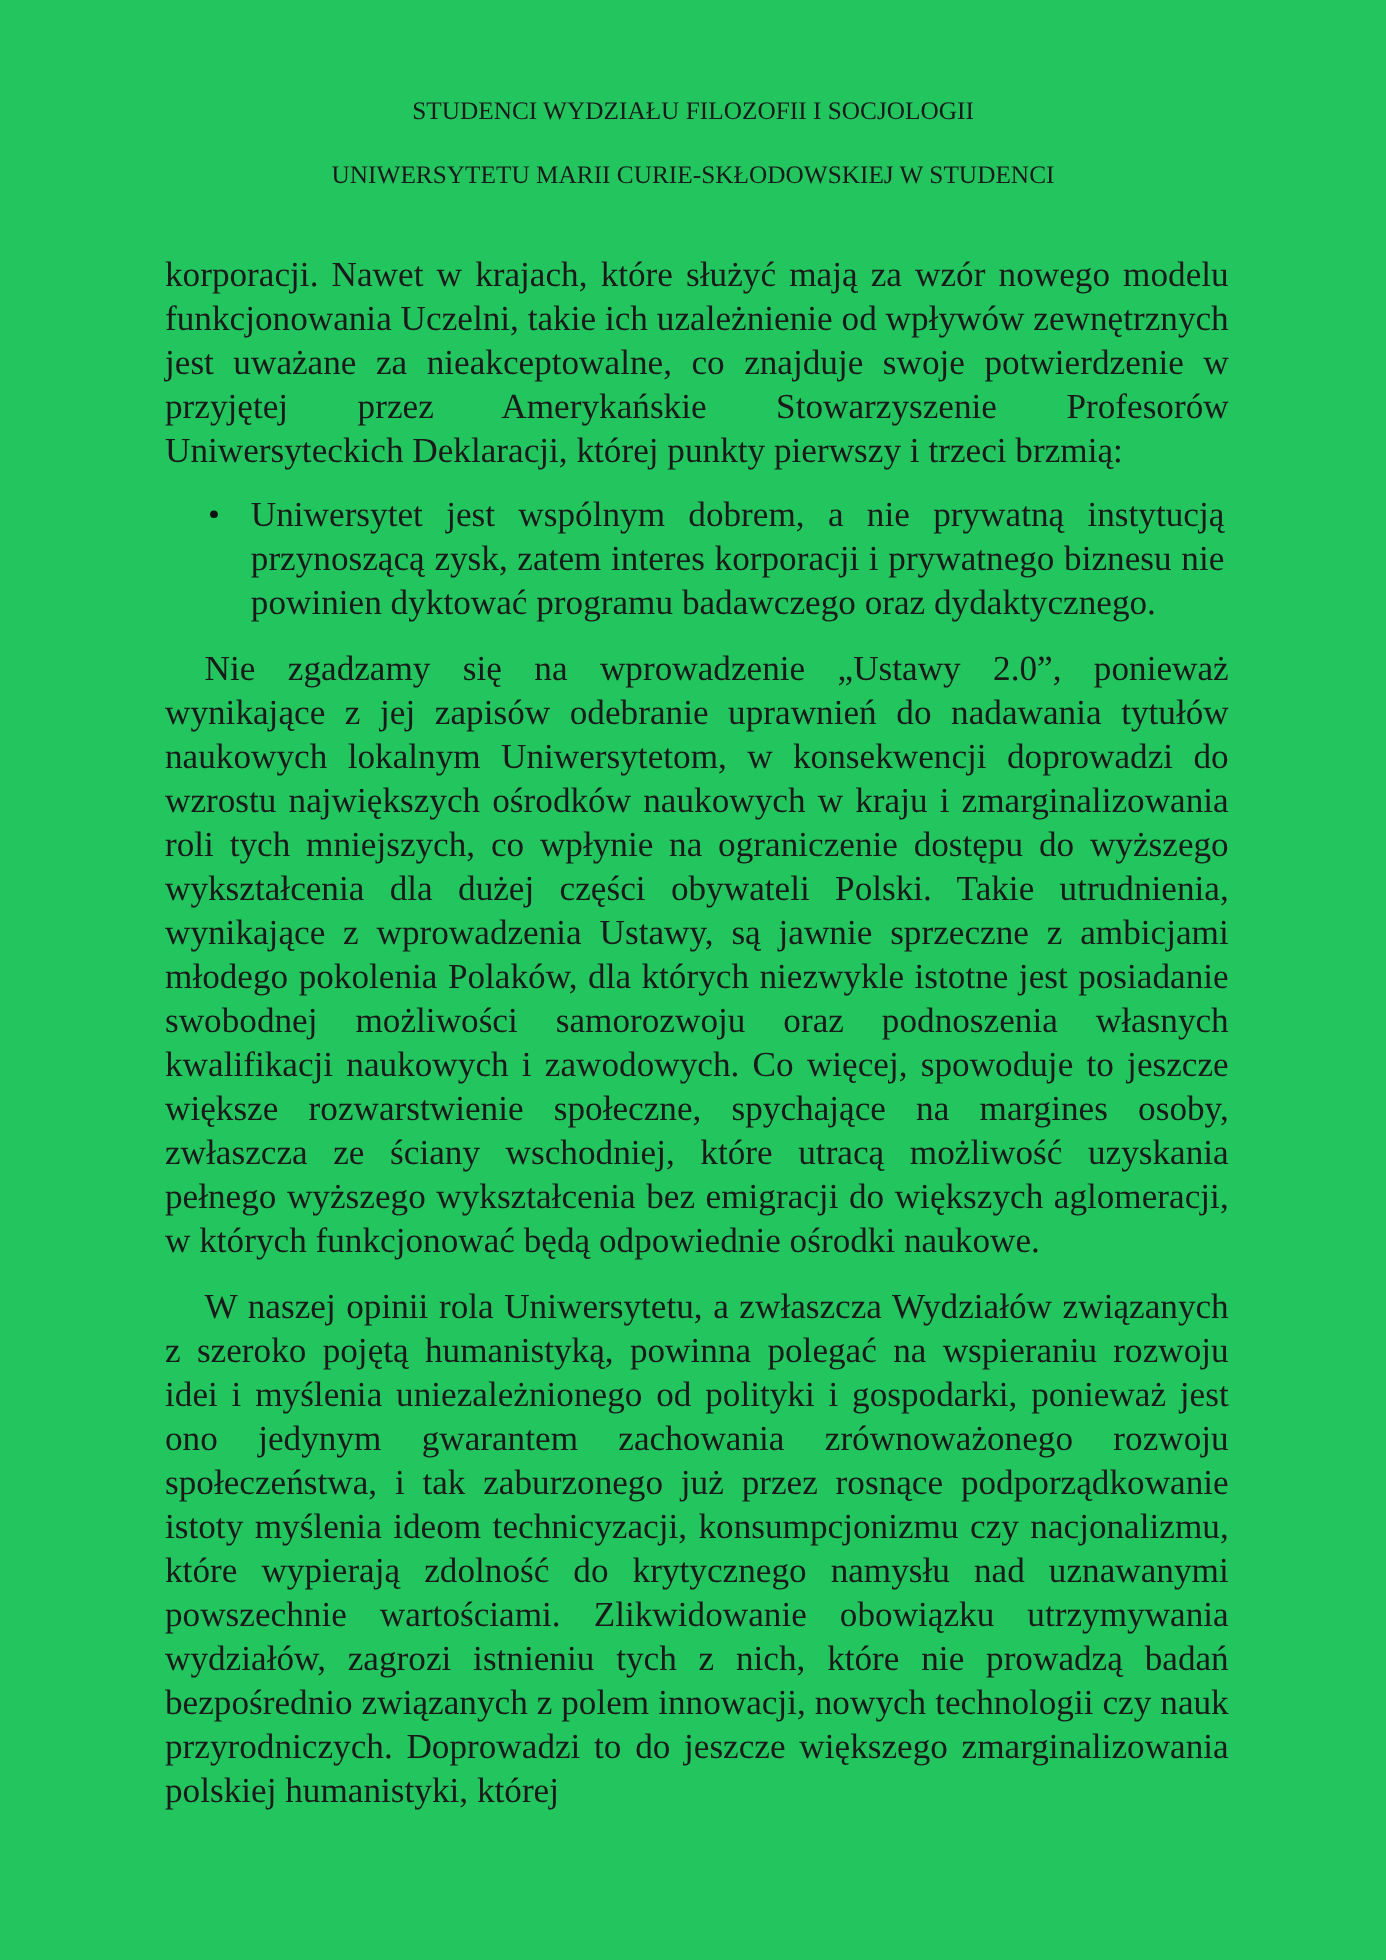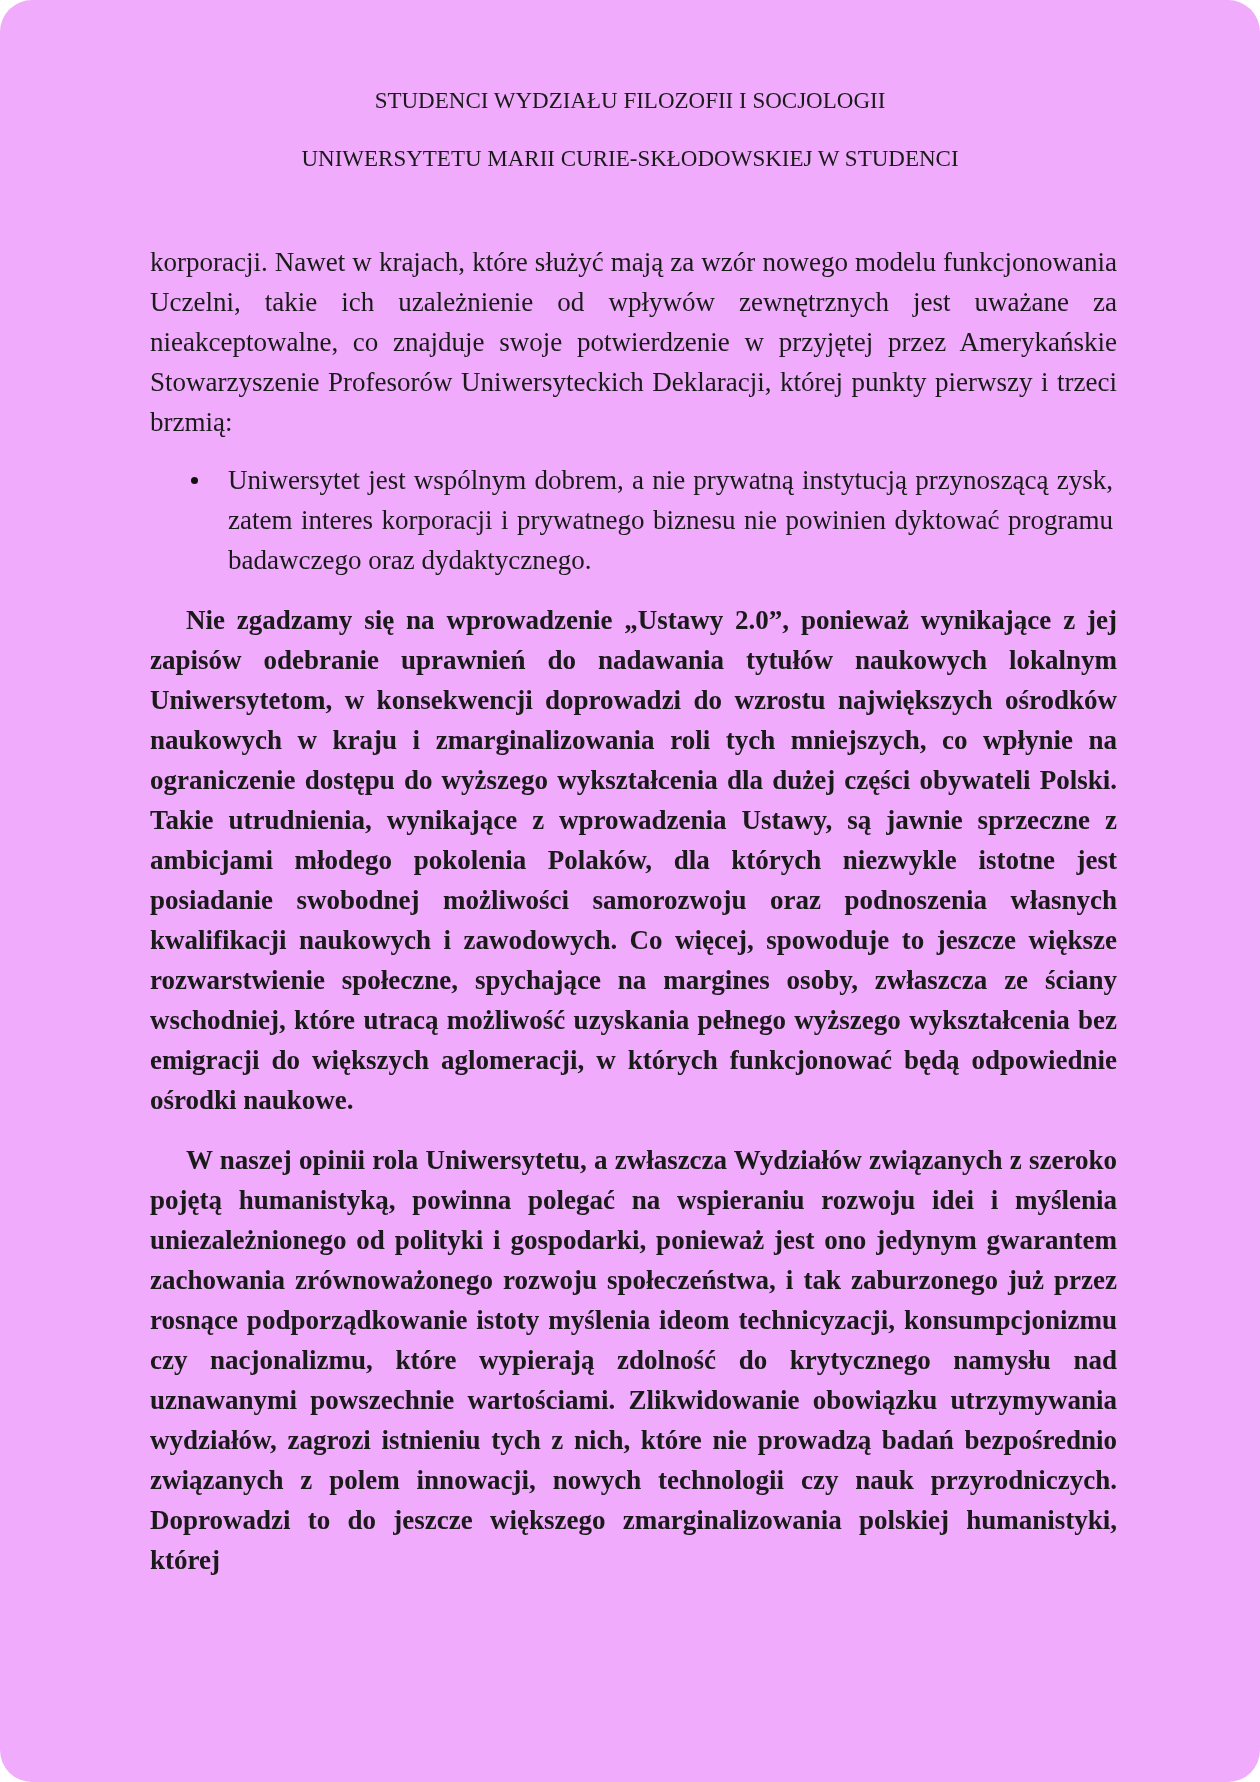--- a/index.html
+++ b/index.html
@@ -13,40 +13,39 @@
     position: relative;
     overflow: hidden;
     font-family: "Liberation Serif", "DejaVu Serif", serif;
     color: #1a1a1a;
   }
   .page {
     position: absolute;
     left: 0; top: 0;
     width: 1260px;
     height: 1782px;
-    background: #f0abfc;
-    border-radius: 32px;
+    background: #22c55e;
   }
   .header {
     position: absolute;
     left: 0;
     top: 72px;
     width: 1260px;
     text-align: center;
     font-size: 23px;
     letter-spacing: 0px;
     line-height: 58px;
   }
   .header div { white-space: nowrap; }
   .body {
     position: absolute;
     left: 150px;
-    top: 242px;
+    top: 229px;
     width: 967px;
-    font-size: 27px;
+    font-size: 32px;
     line-height: 40px;
     text-align: justify;
   }
   .body p {
     margin: 0;
   }
   .p-first { margin-bottom: 18px !important; }
   .bullets {
     list-style: none;
     margin: 0 4px 20px 0;
@@ -58,21 +57,21 @@
   }
   .bullet-dot {
     position: absolute;
     left: -37px;
     top: 17px;
     width: 7px;
     height: 7px;
     border-radius: 50%;
     background: #111;
   }
-  .indent { text-indent: 36px; font-weight: bold; }
+  .indent { text-indent: 36px; }
   .p-gap { margin-top: 20px !important; }
 </style>
 </head>
 <body>
 
 <div class="page">
 
   <div class="header">
     <div>STUDENCI WYDZIAŁU FILOZOFII I SOCJOLOGII</div>
     <div>UNIWERSYTETU MARII CURIE-SKŁODOWSKIEJ W STUDENCI</div>

